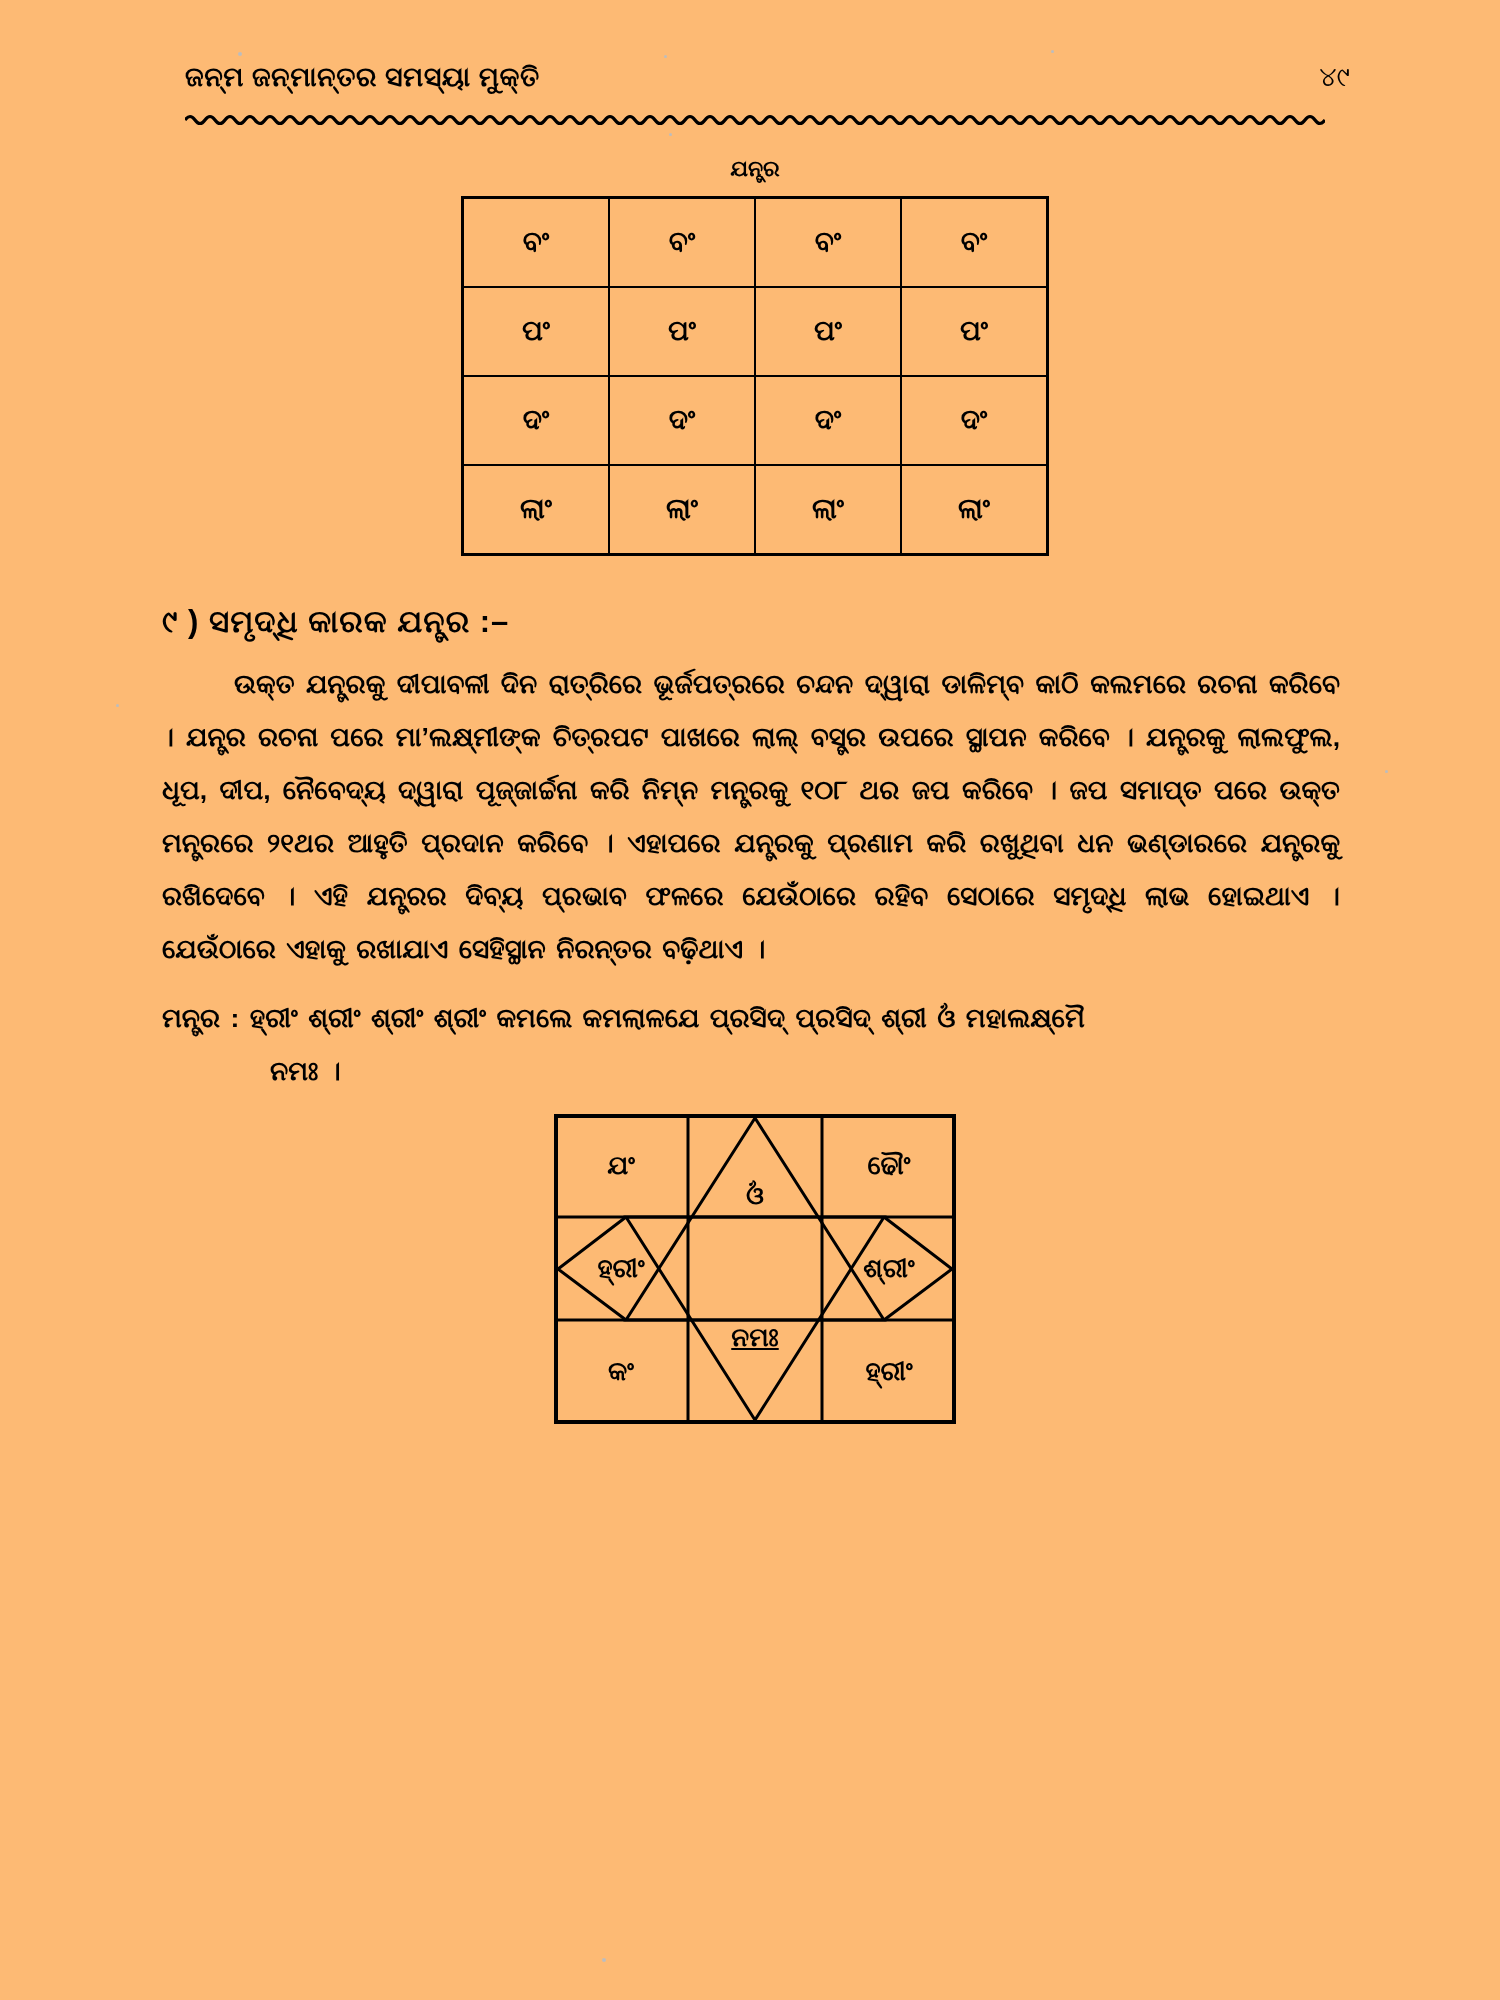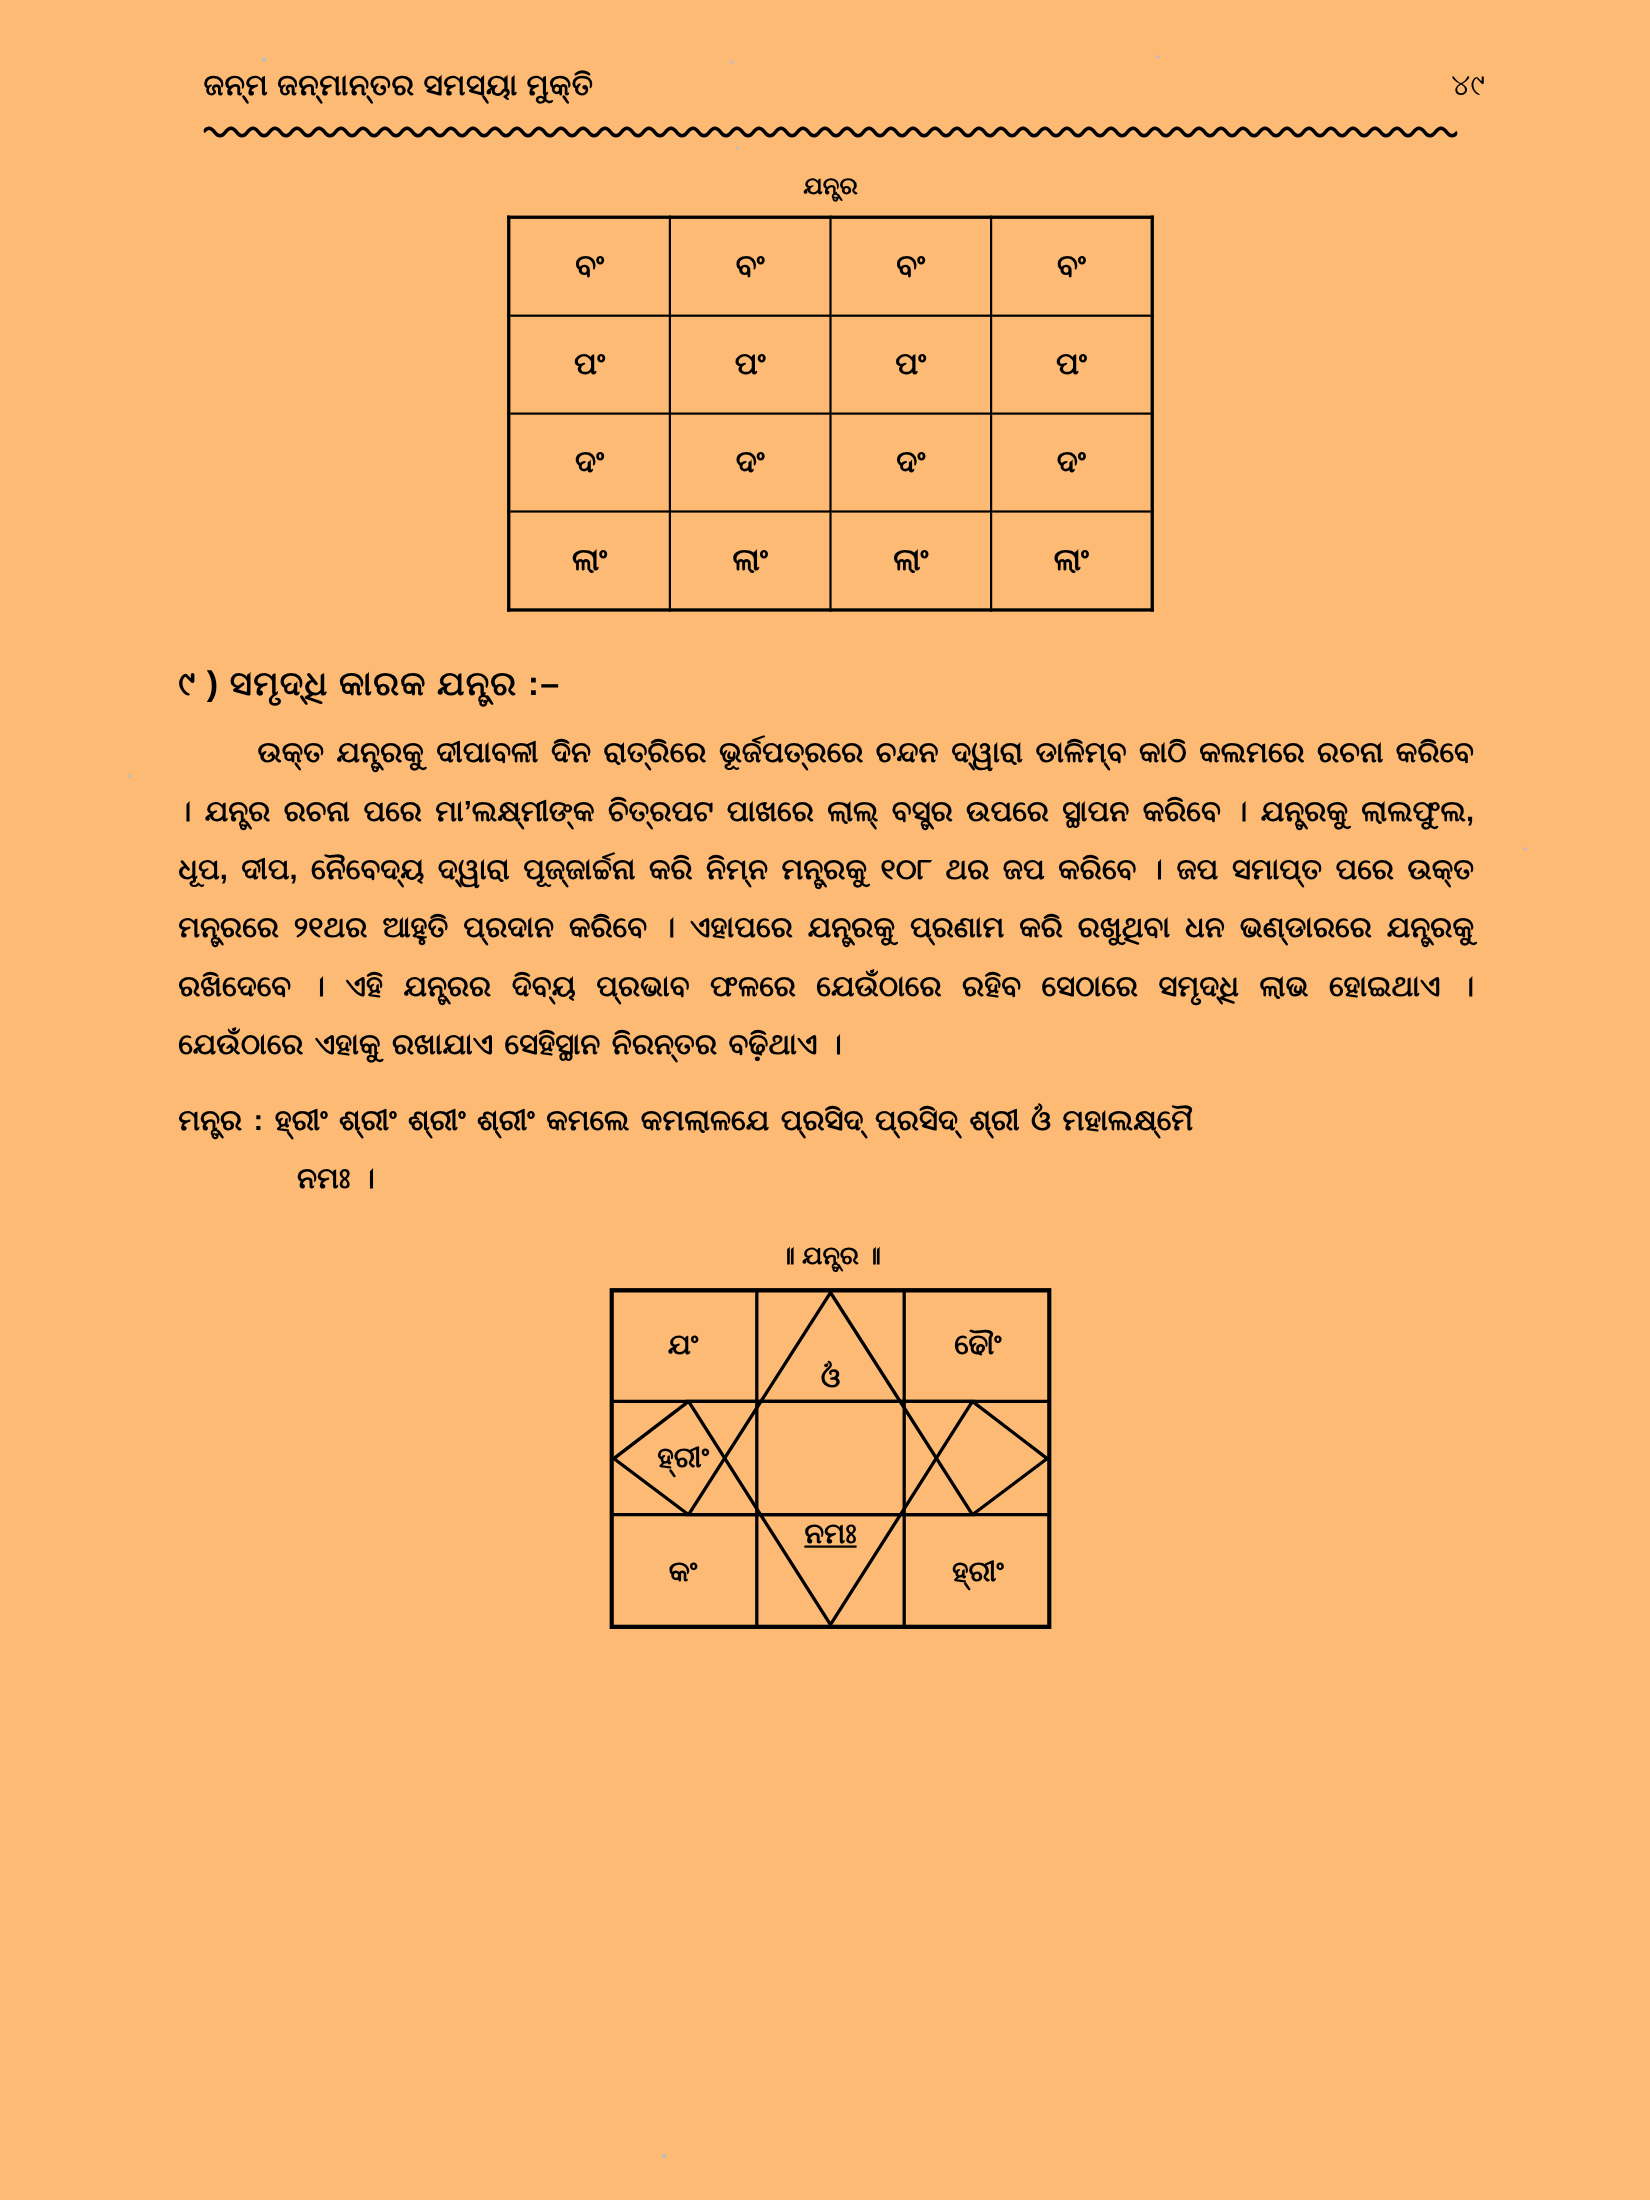--- a/index.html
+++ b/index.html
@@ -225,41 +225,41 @@
 
     <div class="section-heading">୯ ) ସମୃଦ୍ଧି କାରକ ଯନ୍ତ୍ର :–</div>
     <div class="body-para">ଉକ୍ତ ଯନ୍ତ୍ରକୁ ଦୀପାବଳୀ ଦିନ ରାତ୍ରିରେ ଭୂର୍ଜପତ୍ରରେ ଚନ୍ଦନ ଦ୍ୱାରା ଡାଳିମ୍ବ କାଠି କଲମରେ ରଚନା କରିବେ । ଯନ୍ତ୍ର ରଚନା ପରେ ମା’ଲକ୍ଷ୍ମୀଙ୍କ ଚିତ୍ରପଟ ପାଖରେ ଲାଲ୍ ବସ୍ତ୍ର ଉପରେ ସ୍ଥାପନ କରିବେ । ଯନ୍ତ୍ରକୁ ଲାଲଫୁଲ, ଧୂପ, ଦୀପ, ନୈବେଦ୍ୟ ଦ୍ୱାରା ପୂଜ୍ଜାର୍ଚ୍ଚନା କରି ନିମ୍ନ ମନ୍ତ୍ରକୁ ୧୦୮ ଥର ଜପ କରିବେ । ଜପ ସମାପ୍ତ ପରେ ଉକ୍ତ ମନ୍ତ୍ରରେ ୨୧ଥର ଆହୁତି ପ୍ରଦାନ କରିବେ । ଏହାପରେ ଯନ୍ତ୍ରକୁ ପ୍ରଣାମ କରି ରଖୁଥିବା ଧନ ଭଣ୍ଡାରରେ ଯନ୍ତ୍ରକୁ ରଖିଦେବେ । ଏହି ଯନ୍ତ୍ରର ଦିବ୍ୟ ପ୍ରଭାବ ଫଳରେ ଯେଉଁଠାରେ ରହିବ ସେଠାରେ ସମୃଦ୍ଧି ଲାଭ ହୋଇଥାଏ । ଯେଉଁଠାରେ ଏହାକୁ ରଖାଯାଏ ସେହିସ୍ଥାନ ନିରନ୍ତର ବଢ଼ିଥାଏ ।</div>
 
     <div class="mantra-block">
       <span>ମନ୍ତ୍ର :</span>
       <span>ହ୍ରୀଂ ଶ୍ରୀଂ ଶ୍ରୀଂ ଶ୍ରୀଂ କମଲେ କମଲାଳଯେ ପ୍ରସିଦ୍ ପ୍ରସିଦ୍ ଶ୍ରୀ ଓଁ ମହାଲକ୍ଷ୍ମୈ</span>
       <div class="mantra-line2">ନମଃ ।</div>
     </div>
 
-    <div class="caption2">॥ ଯନ୍ତ୍ର ॥</div>
     <div class="star-wrap">
       <div class="star-box">
         <svg width="402" height="310" viewBox="0 0 402 310">
           <rect x="2" y="2" width="398" height="306" fill="none" stroke="#000" stroke-width="4"></rect>
           <line x1="134" y1="2" x2="134" y2="308" stroke="#000" stroke-width="3"></line>
           <line x1="268" y1="2" x2="268" y2="308" stroke="#000" stroke-width="3"></line>
           <line x1="2" y1="103" x2="400" y2="103" stroke="#000" stroke-width="3"></line>
           <line x1="2" y1="206" x2="400" y2="206" stroke="#000" stroke-width="3"></line>
 
           <path d="M201 4 L 330 206 L 72 206 Z" fill="none" stroke="#000" stroke-width="3"></path>
 
           <path d="M201 306 L 330 103 L 72 103 Z" fill="none" stroke="#000" stroke-width="3"></path>
 
           <path d="M72 103 L 4 155 L 72 206" fill="none" stroke="#000" stroke-width="3"></path>
           <path d="M330 103 L 398 155 L 330 206" fill="none" stroke="#000" stroke-width="3"></path>
         </svg>
         <div class="star-cell sc0">ଯଂ</div>
         <div class="star-cell sc1">ଓଁ</div>
         <div class="star-cell sc2">ଢୌଂ</div>
         <div class="star-cell sc3">ହ୍ରୀଂ</div>
+        <div class="star-cell sc5">ଶ୍ରୀଂ</div>
         <div class="star-cell sc6">କଂ</div>
         <div class="star-cell sc7">ନମଃ</div>
         <div class="star-cell sc8">ହ୍ରୀଂ</div>
       </div>
     </div>
 
   </div>
 
   <div class="speck" style="left:238px;top:52px;width:4px;height:4px;"></div>
   <div class="speck" style="left:664px;top:55px;width:3px;height:3px;"></div>

